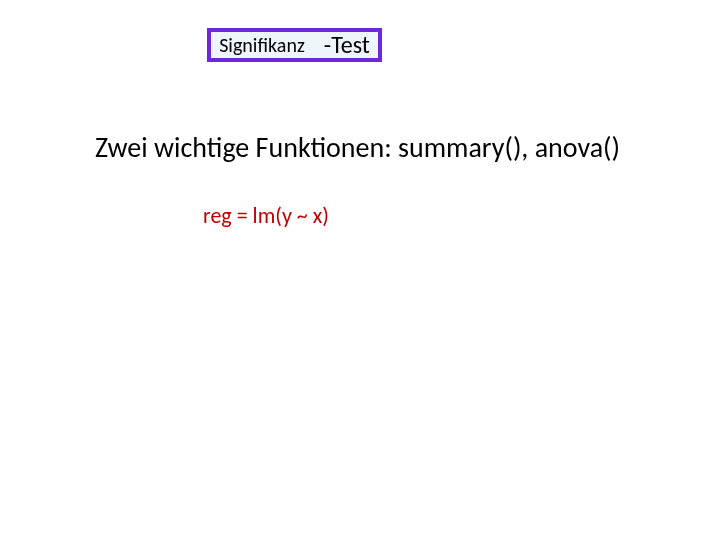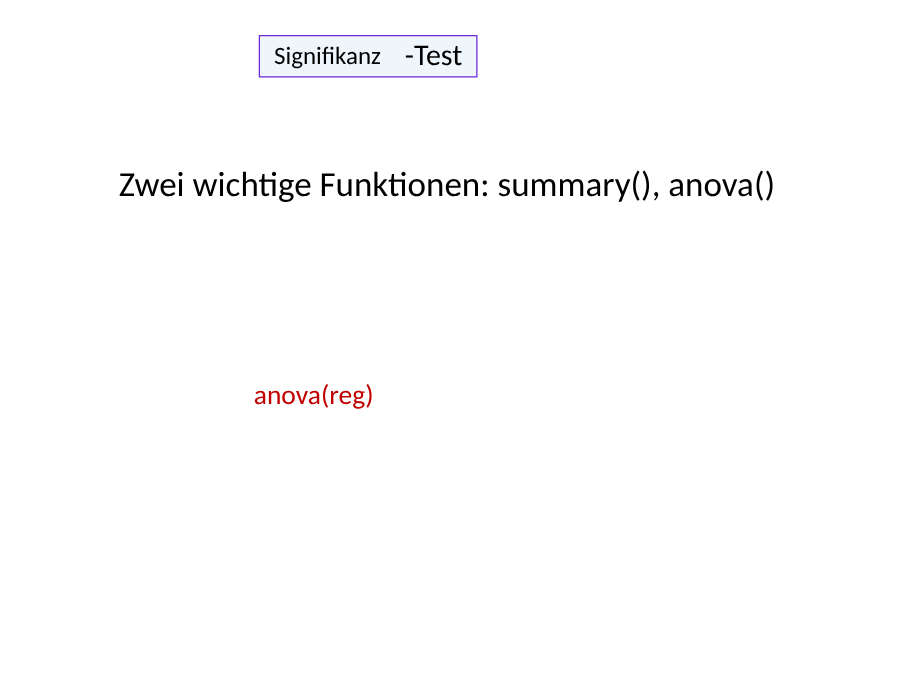--- a/index.html
+++ b/index.html
@@ -16,21 +16,21 @@
     width: 720px;
     height: 540px;
   }
   .title-box {
     position: absolute;
     top: 28px;
     left: 207px;
     width: 175px;
     height: 34px;
     background: #eef6fb;
-    border: 1px solid #6d28d9;
+    border: 4px solid #6d28d9;
     box-sizing: border-box;
     display: flex;
     align-items: center;
     justify-content: center;
   }
   .title-box .t1 {
     font-size: 20px;
     line-height: 1;
   }
   .title-box .t2 {
@@ -59,15 +59,15 @@
 
 <div class="slide">
 
   <div class="title-box">
     <span class="t1">Signifikanz</span>
       <span class="t2">-Test</span>
   </div>
 
   <div class="line-intro">Zwei wichtige Funktionen: summary(), anova()</div>
 
-  <div class="code-line code3">anova(reg)</div>
+  <div class="code-line code1">reg = lm(y ~ x)</div>
 
 </div>
 
 </body></html>

